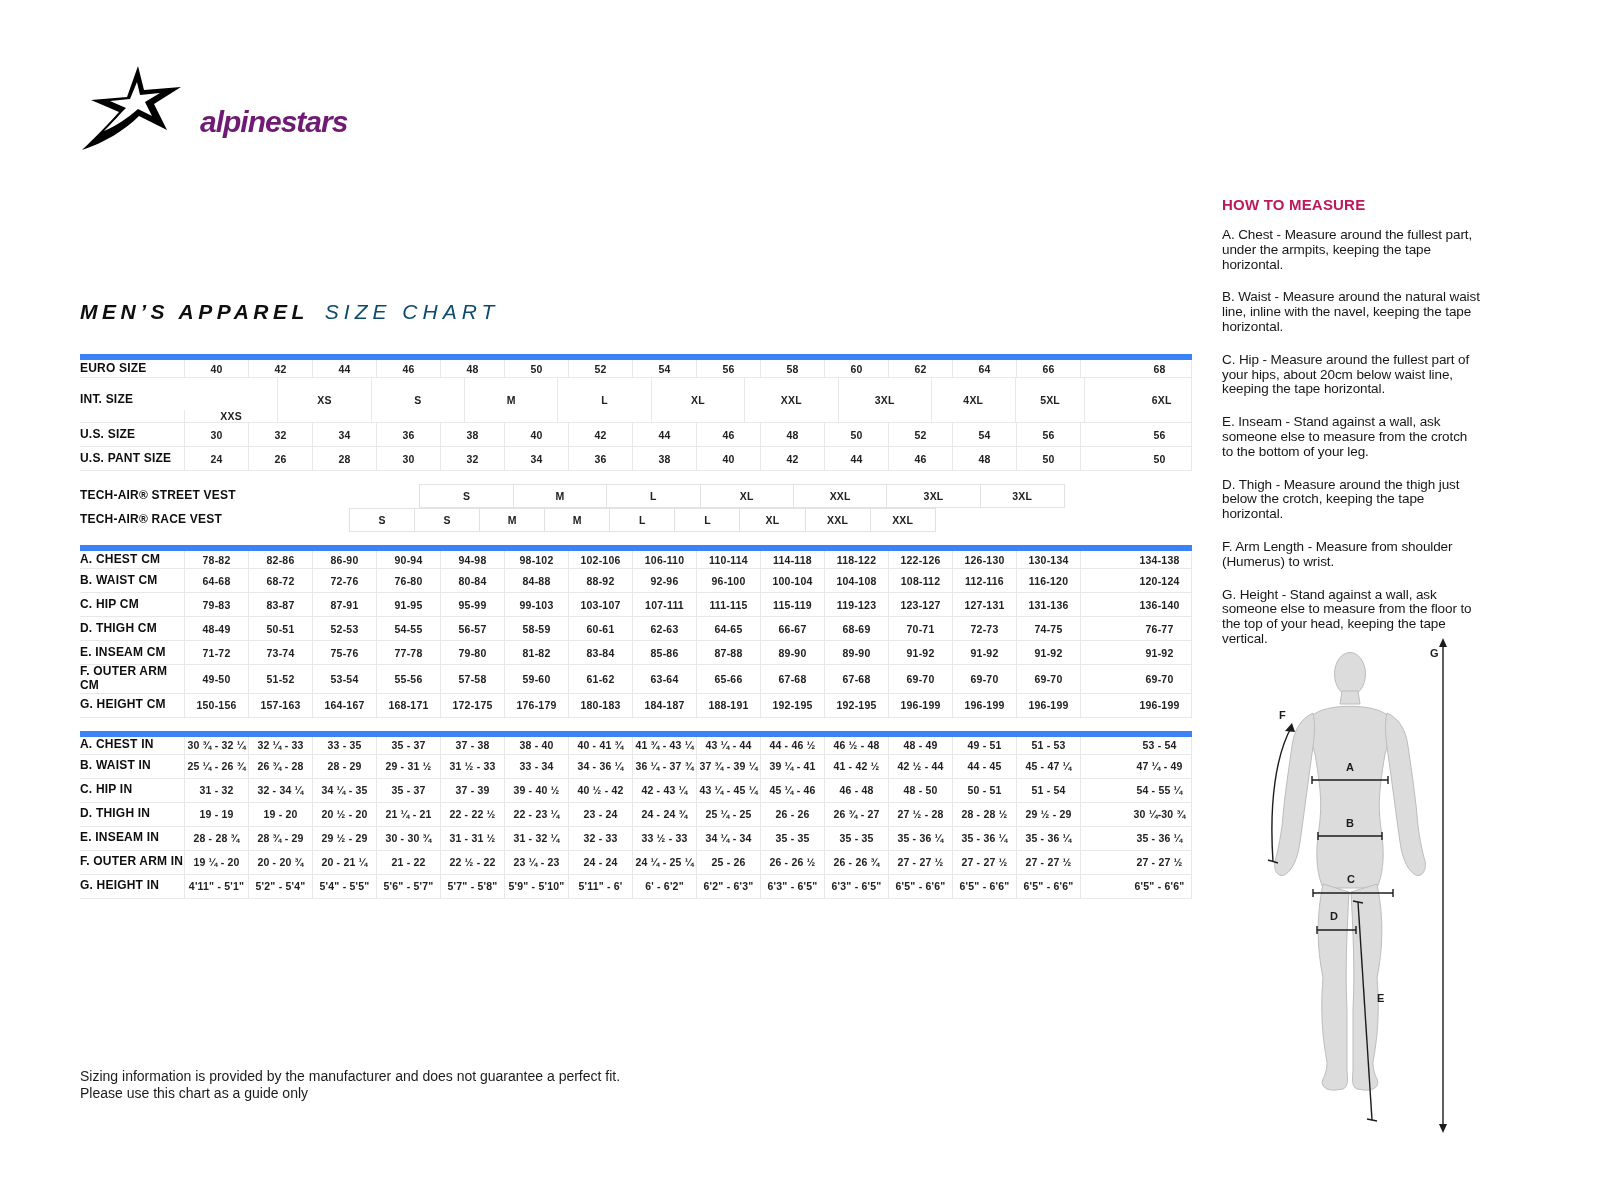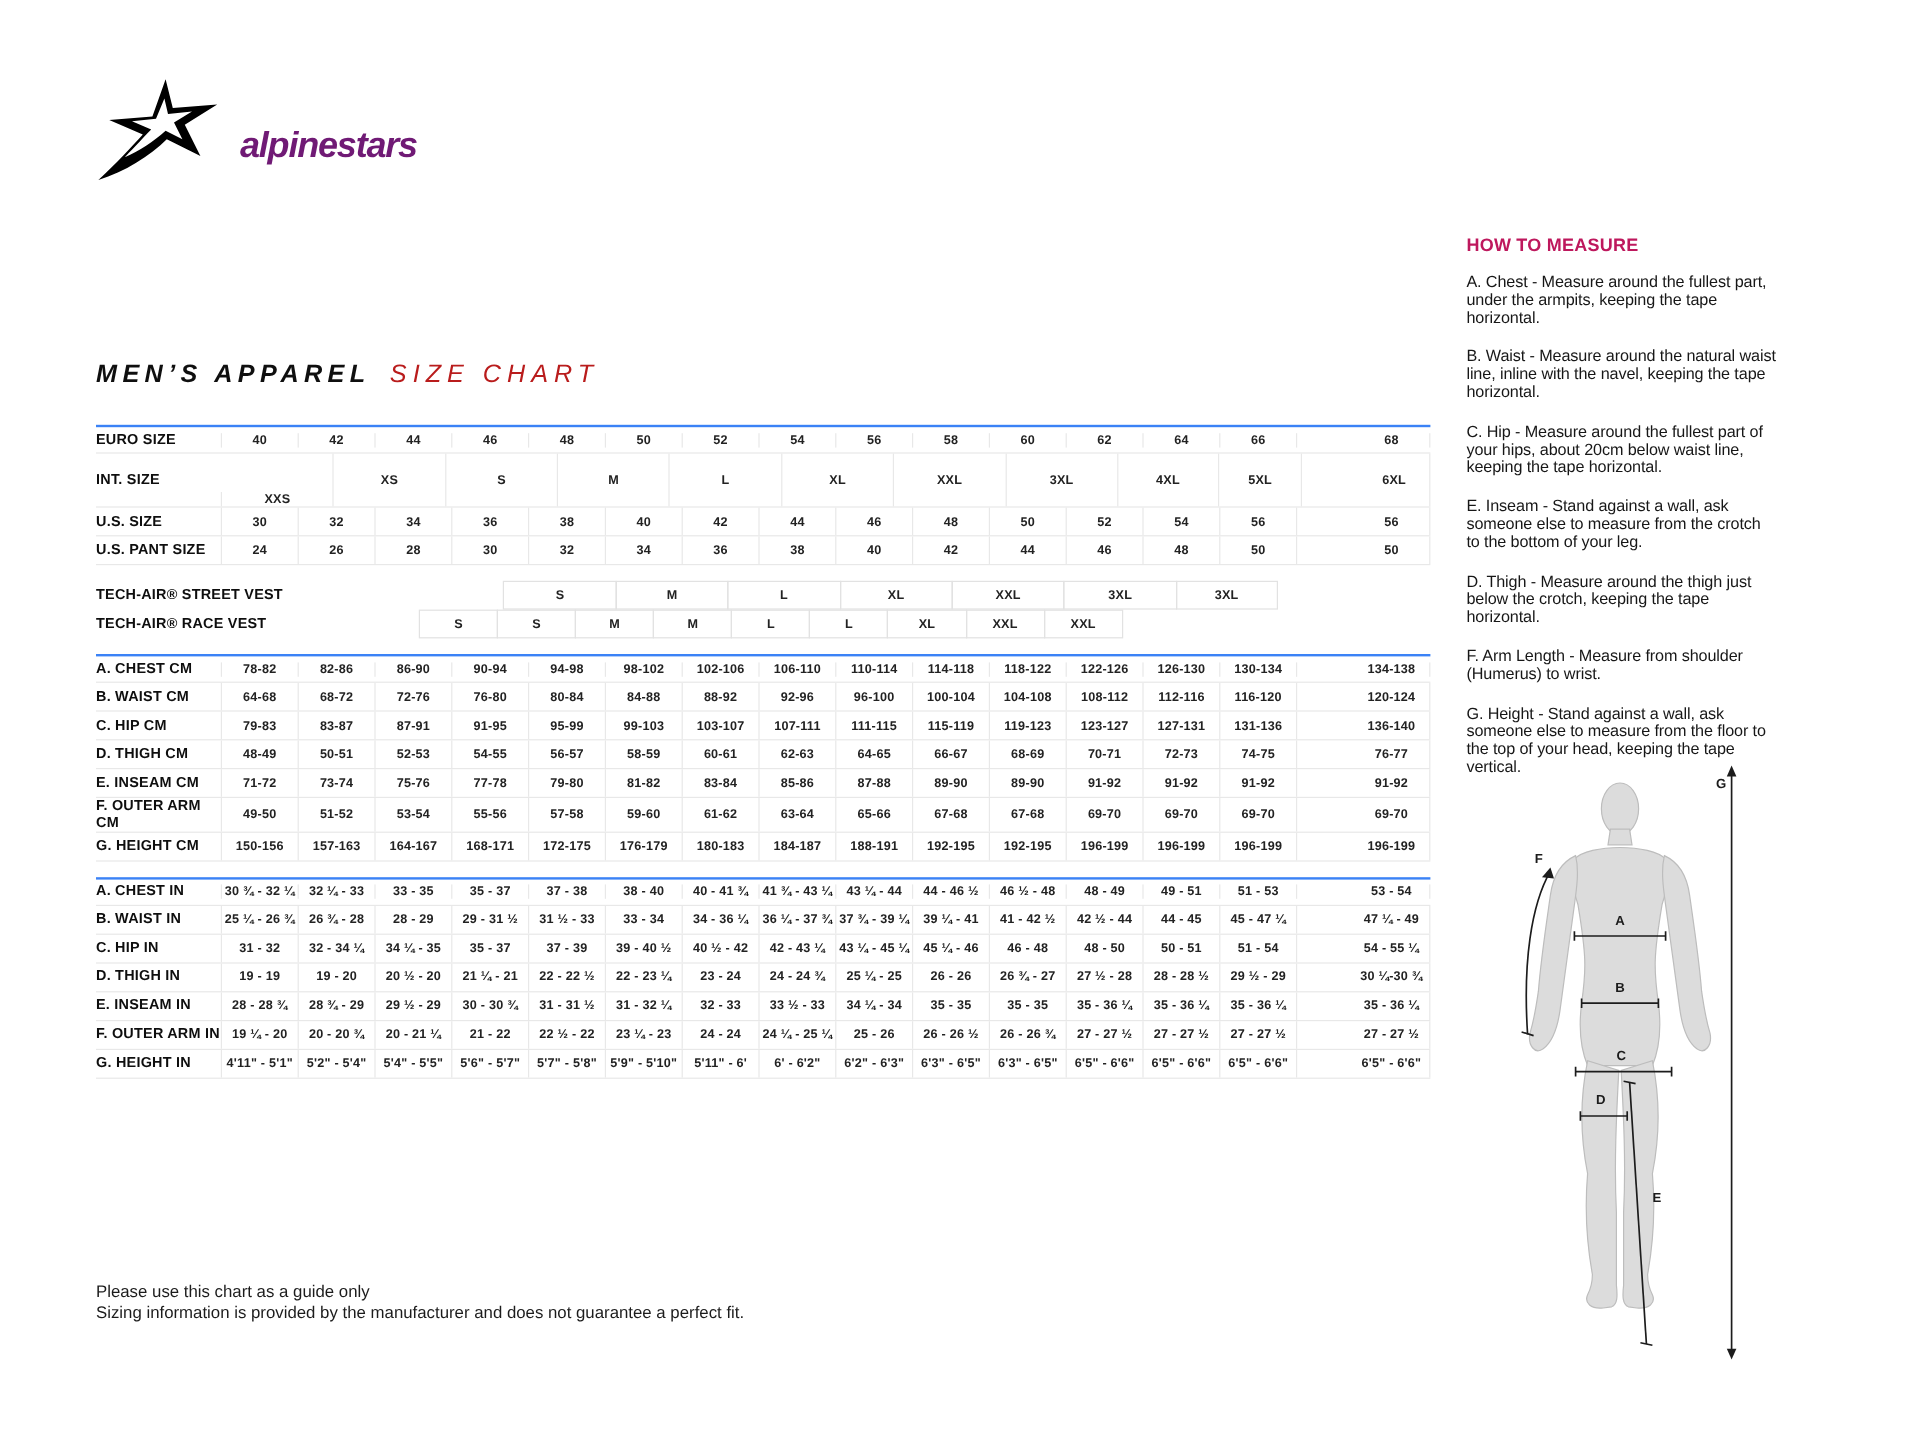--- a/index.html
+++ b/index.html
@@ -7,31 +7,31 @@
   body{position:relative;background:#ffffff;color:#111;font-family:"Liberation Sans",sans-serif;overflow:hidden;}
 
   
   .logo{position:absolute;left:78px;top:64px;display:flex;align-items:flex-end;}
   .logo svg{display:block;}
   .logo-text{font-style:italic;font-weight:800;font-size:30px;letter-spacing:-1px;padding:0 0 13px 4px;color:#701a75;}
 
   
   .title{position:absolute;left:80px;top:300px;font-size:21px;font-style:italic;white-space:nowrap;}
   .title .main{font-weight:bold;letter-spacing:4.5px;color:#0f0f0f;margin-right:16px;}
-  .title .sub{font-weight:400;letter-spacing:5px;color:#b91c1c;}
+  .title .sub{font-weight:400;letter-spacing:5px;color:#0c4a6e;}
 
   
   .size-table{position:absolute;left:80px;top:354px;width:1112px;}
   .tsection + .tsection{margin-top:13px;}
   .trow{display:flex;align-items:stretch;min-height:24px;}
   .tlabel{flex:0 0 104px;display:flex;align-items:center;font-weight:bold;font-size:12px;line-height:1.15;letter-spacing:.2px;color:#0e0e0e;}
   .tcells{flex:1;display:flex;}
   .tcell{flex:1 1 0;display:flex;align-items:center;justify-content:center;font-size:10.5px;font-weight:bold;letter-spacing:.2px;white-space:nowrap;color:#222;}
   .ruled .trow{border-bottom:1px solid #e8e8e8;}
-  .ruled .trow:first-child{border-top:2px solid #3b82f6;align-items:center;}
+  .ruled .trow:first-child{border-top:6px solid #3b82f6;}
   .ruled .tcell{border-left:1px solid #e8e8e8;}
   .ruled .tcell:last-child{border-right:1px solid #e8e8e8;padding-left:47px;}
   .vests .tlabel{white-space:nowrap;overflow:visible;}
   .vests .tcell.boxed{border:1px solid #e2e2e2;margin-left:-1px;}
 
   
   .measure{position:absolute;left:1222px;top:196px;width:258px;}
   .measure h2{font-size:15px;font-weight:bold;letter-spacing:.2px;margin-bottom:15px;color:#be185d;}
   .measure p{font-size:13.5px;line-height:14.8px;letter-spacing:-.1px;margin-bottom:18px;color:#171717;}
 
@@ -528,15 +528,15 @@
     <g>
       <line class="mline" x1="197" y1="16" x2="197" y2="496"></line>
       <path class="arrow" d="M197,8 L193,17 L201,17 Z"></path>
       <path class="arrow" d="M197,503 L193,494 L201,494 Z"></path>
       <text x="184" y="27">G</text>
     </g>
   </svg>
 </div>
 
 <div class="footer">
+  <div>Sizing information is provided by the manufacturer and does not guarantee a perfect fit.</div>
   <div>Please use this chart as a guide only</div>
-  <div>Sizing information is provided by the manufacturer and does not guarantee a perfect fit.</div>
 </div>
 
 </body></html>

